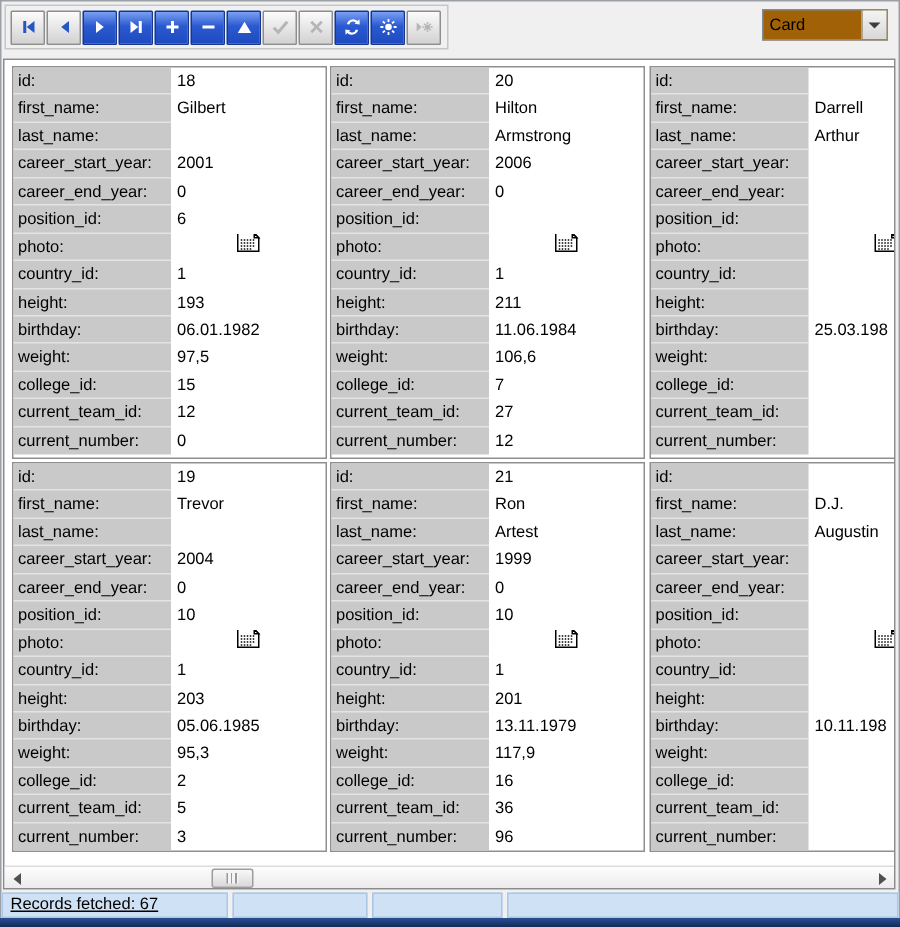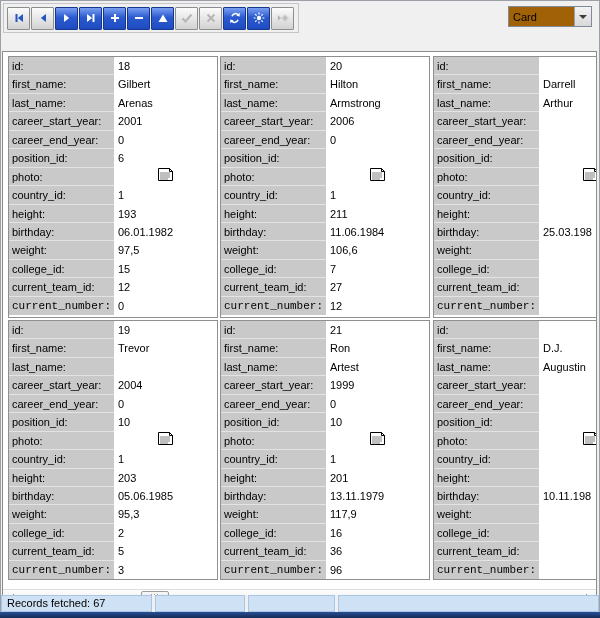--- a/index.html
+++ b/index.html
@@ -55,38 +55,38 @@
     display:flex; align-items:center; justify-content:center;
   }
   .combo-arrow {
     width:0; height:0;
     border-left:4px solid transparent;
     border-right:4px solid transparent;
     border-top:4px solid #3c3c3c;
   }
   
   .main-area {
-    position:absolute; left:2px; top:51px; width:595px; height:554px;
+    position:absolute; left:2px; top:39px; width:595px; height:554px;
     border:1px solid #8b8b8b; background:#fff;
     overflow:hidden;
   }
   .card {
     position:absolute; width:210px;
     border:1px solid #8f8f8f; background:#fff;
     display:flex; flex-direction:column;
   }
   .card-row { display:flex; height:18.45px; line-height:18px; }
   .field-label {
     width:105px; flex:0 0 105px;
     background:#c9c9c9;
     border-bottom:1px solid #e3e3e3;
     padding-left:3px;
     overflow:hidden; white-space:nowrap;
   }
-  .card-row:last-child .field-label { border-bottom:none;font-family:Liberation Mono, monospace; }
+  .card-row:last-child .field-label { border-bottom:none; }
   .field-value {
     flex:1; padding:0 4px;
     overflow:hidden; white-space:nowrap;
   }
   .field-value.right { }
   .field-value.left  { text-align:left; }
   .field-value.photo { display:flex; align-items:center; justify-content:center; padding:0; }
   
   .hscroll {
     position:absolute; left:0; right:0; bottom:0; height:15px;
@@ -109,21 +109,21 @@
     cursor:pointer;
   }
   .thumb-grip {
     width:8px; height:7px;
     background:repeating-linear-gradient(90deg,#9a9a9a 0 1px,#f4f4f4 1px 3px);
   }
   
   .statusbar {
     position:absolute; left:1px; right:1px; top:595px; height:17px;
     background:#f0f0f0;
-    display:flex; gap:3px;
+    display:flex; gap:3px;text-decoration:underline;
   }
   .status-panel {
     background:#cfe1f4;
     border:1px solid #aac6e4;
     padding-left:5px; line-height:14px;
     overflow:hidden; white-space:nowrap;
   }
   .status-panel.p1 { width:151px; }
   .status-panel.p2 { width:90px; }
   .status-panel.p3 { width:87px; }
@@ -246,21 +246,20 @@
         <div class="card-row">
           <div class="field-label">id:</div>
           <div class="field-value right">18</div>
         </div>
         <div class="card-row">
           <div class="field-label">first_name:</div>
           <div class="field-value left">Gilbert</div>
         </div>
         <div class="card-row">
           <div class="field-label">last_name:</div>
-          <div class="field-value left">Arenas</div>
         </div>
         <div class="card-row">
           <div class="field-label">career_start_year:</div>
           <div class="field-value right">2001</div>
         </div>
         <div class="card-row">
           <div class="field-label">career_end_year:</div>
           <div class="field-value right">0</div>
         </div>
         <div class="card-row">

